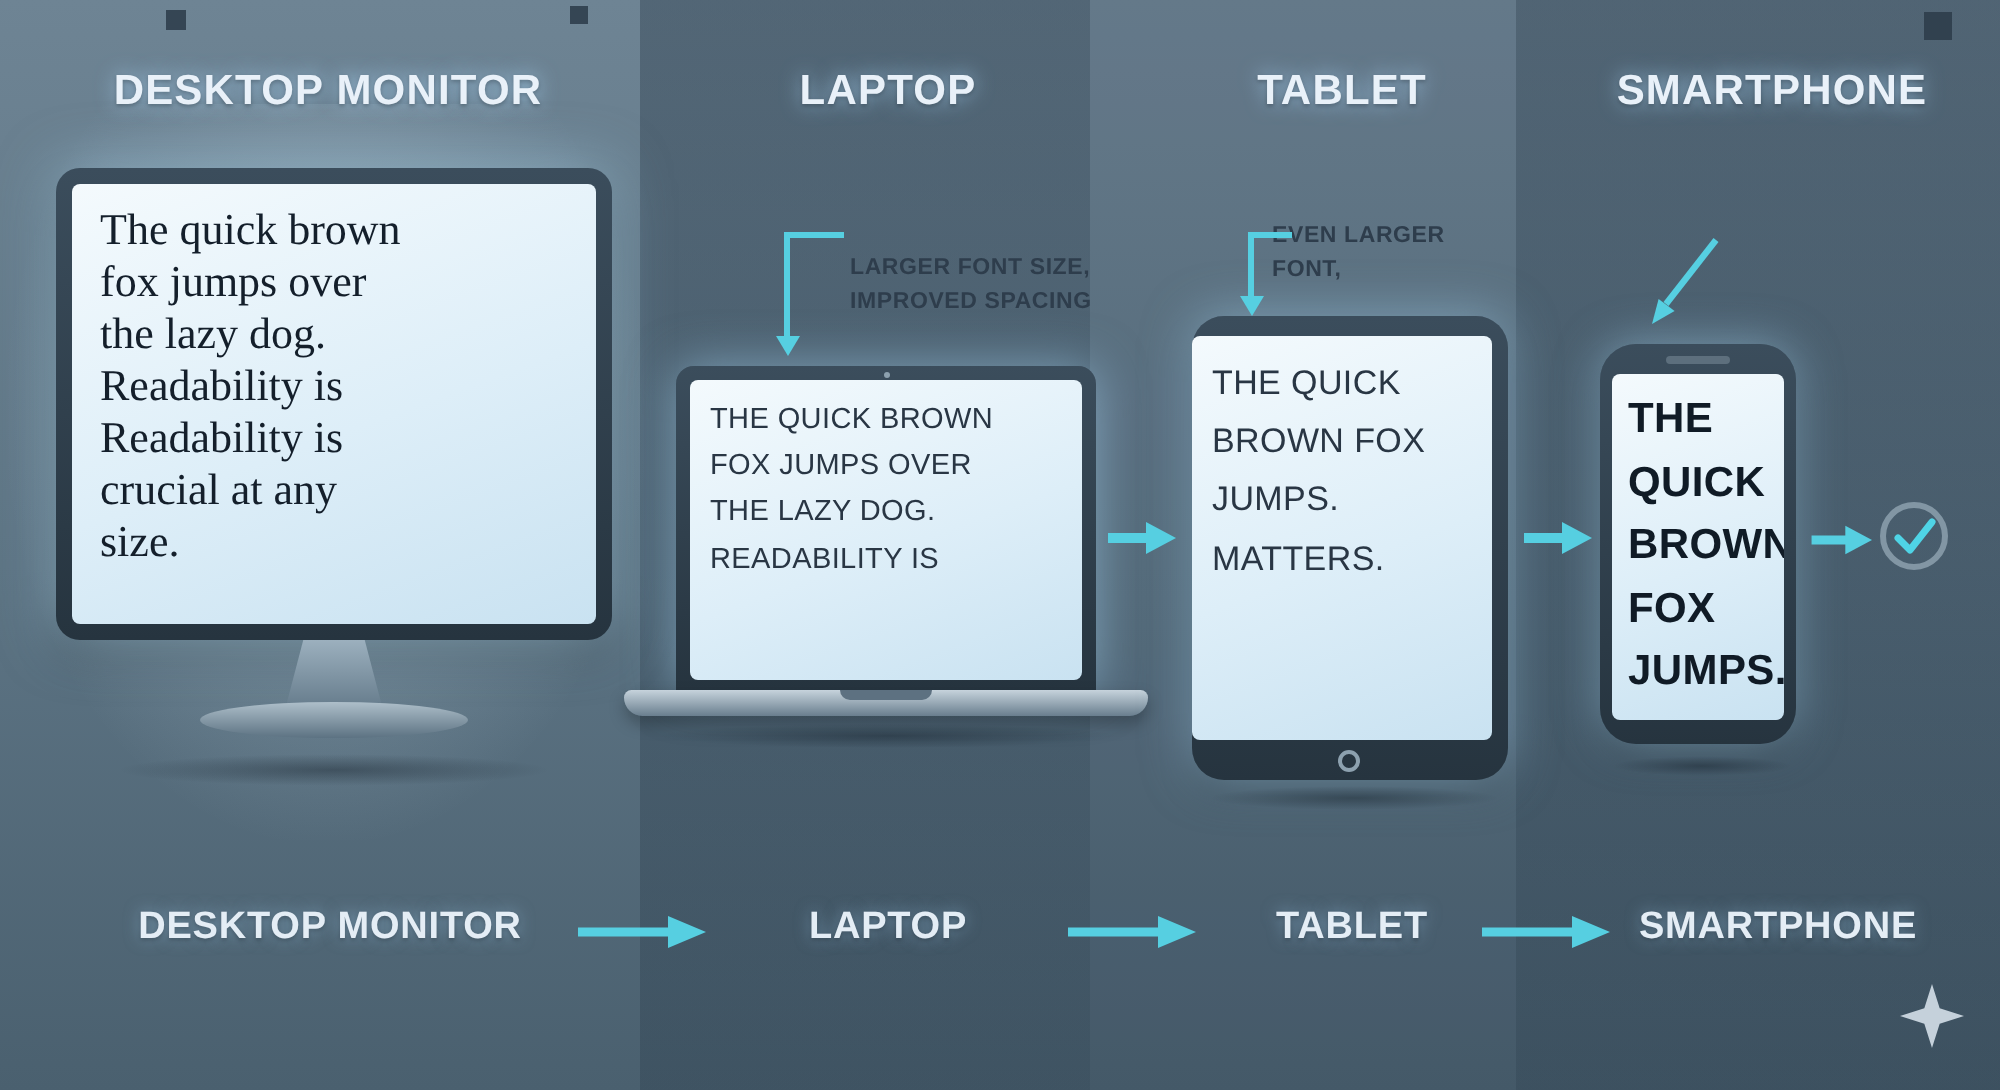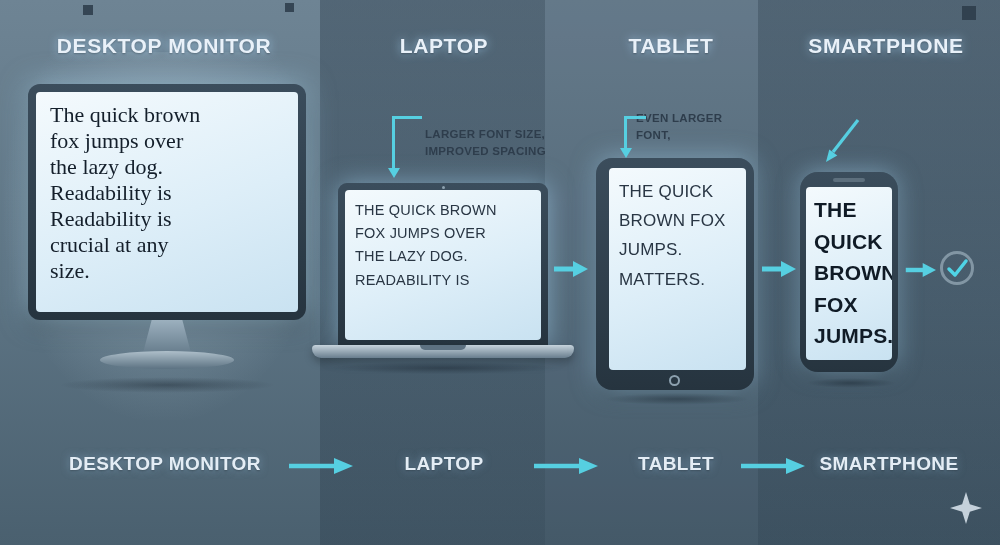--- a/index.html
+++ b/index.html
@@ -55,21 +55,21 @@
   .laptop-screen-text{padding:9px 10px;font-size:14.5px;font-weight:500;letter-spacing:.2px;line-height:1.6;color:#293644;}
   .laptop-base{position:absolute;left:312px;top:345px;width:262px;height:13px;
     background:linear-gradient(180deg,#c6d3dc,#697e8e);border-radius:4px 4px 10px 10px;
     box-shadow:0 4px 8px rgba(0,0,0,.25);}
   .laptop-base::after{content:"";position:absolute;left:50%;top:0;width:46px;height:5px;margin-left:-23px;
     background:#5d7181;border-radius:0 0 6px 6px;}
 
   
   .tablet{
     position:absolute;left:596px;top:158px;width:158px;height:232px;box-sizing:border-box;
-    background:linear-gradient(180deg,#3b4d5c,#26343f);border-radius:16px;padding:10px 8px 20px 13px;
+    background:linear-gradient(180deg,#3b4d5c,#26343f);border-radius:16px;padding:10px 8px 20px 0;
     box-shadow:0 0 24px rgba(170,220,250,.5),0 8px 16px rgba(0,0,0,.25);
   }
   .tablet-screen-text{padding:9px 10px;font-size:17px;font-weight:500;letter-spacing:.2px;line-height:1.72;color:#293644;}
   .tablet-home{position:absolute;left:50%;bottom:4px;width:11px;height:11px;margin-left:-6px;border-radius:50%;
     border:2px solid #8da1af;box-sizing:border-box;}
 
   
   .phone{
     position:absolute;left:800px;top:172px;width:98px;height:200px;box-sizing:border-box;
     background:linear-gradient(180deg,#3b4d5c,#26343f);border-radius:18px;padding:15px 6px 12px 6px;

